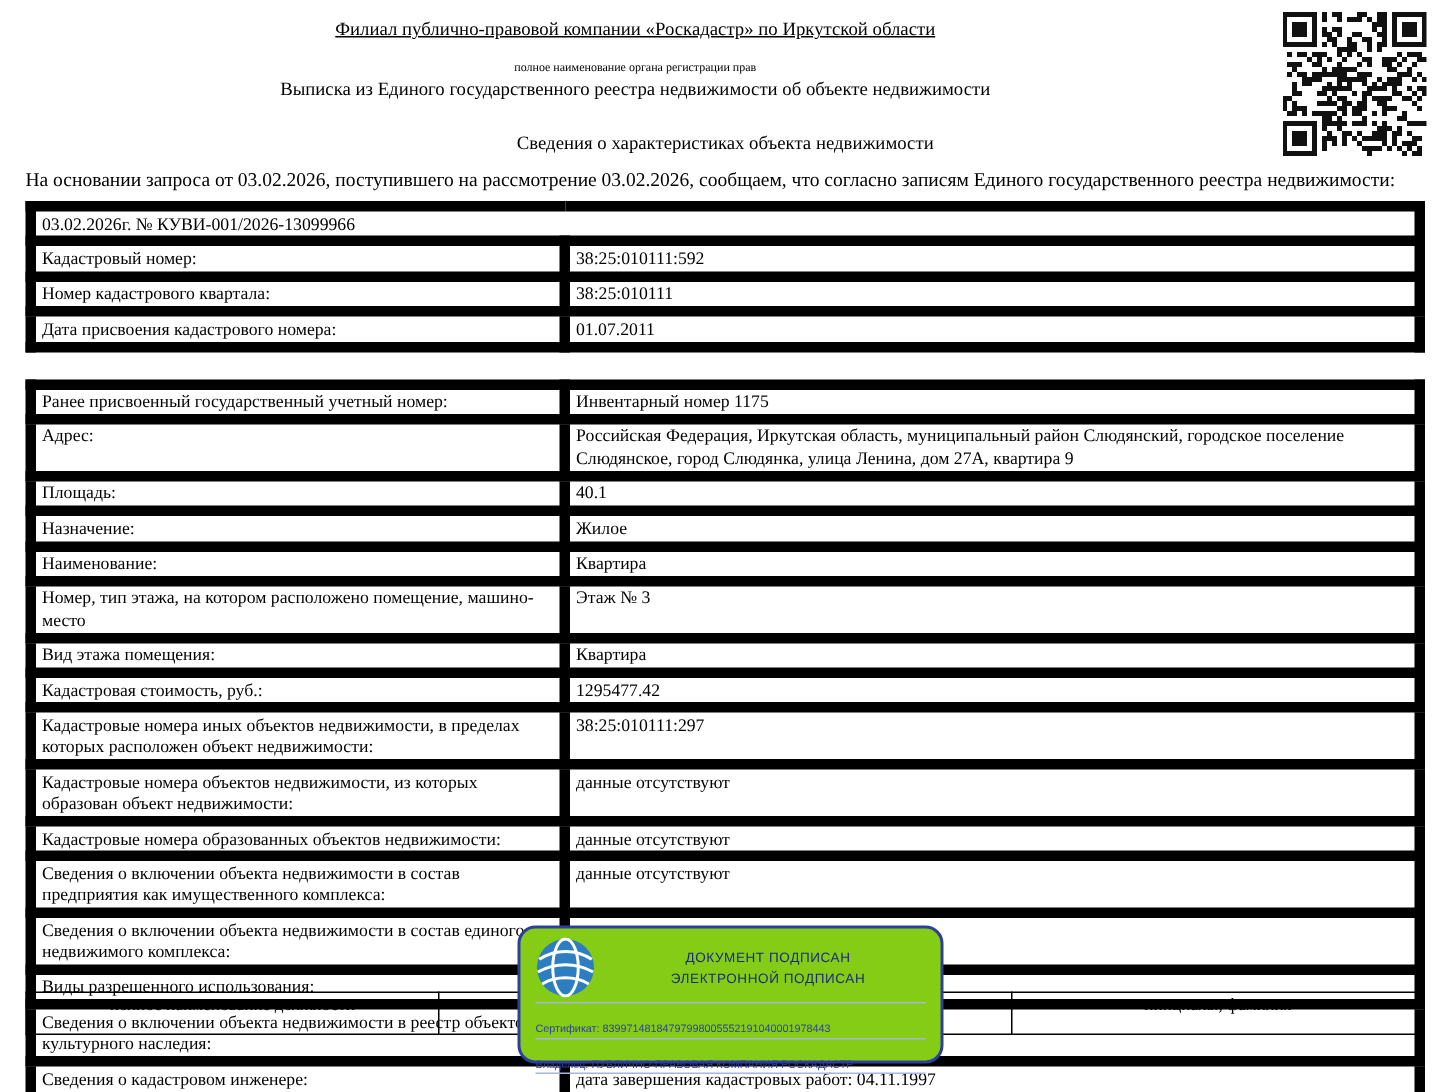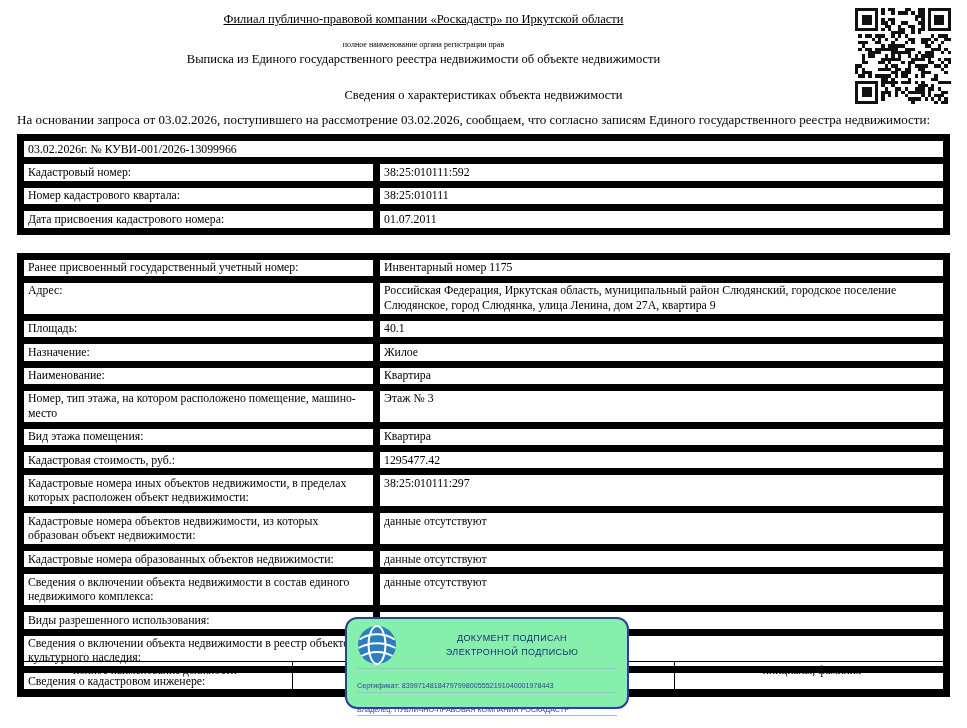--- a/index.html
+++ b/index.html
@@ -36,21 +36,21 @@
   table.kv col.c-label { width: 356px; }
   table.kv2 { margin-top: 18px; }
 
   
   .footer-table { position: absolute; left: 17px; right: 17px; bottom: 38px; width: 933px; border-collapse: collapse; }
   .footer-table td { border: 1px solid #000; text-align: center; font-size: 11.5px; padding: 1px 2px; height: 28px; }
 
   
   .stamp {
     position: absolute; left: 345px; top: 617px; width: 284px; height: 92px;
-    border: 2px solid #2d3f9e; border-radius: 12px; background: #86efac; z-index: 3;
+    border: 2px solid #2d3f9e; border-radius: 12px; background: #84cc16; z-index: 3;
     padding: 6px 10px 4px 10px;
   }
   .stamp-head { display: flex; align-items: center; gap: 10px; }
   .stamp-logo { width: 40px; height: 40px; flex: 0 0 40px; }
   .stamp-title { flex: 1; text-align: center; color: #1b2a7b; font-family: "Liberation Sans", sans-serif; font-size: 9px; letter-spacing: 0.4px; line-height: 1.6; }
   .stamp-details { margin-top: 3px; font-family: "Liberation Sans", sans-serif; font-size: 7.2px; color: #2d3f9e; line-height: 1.35; }
   .stamp-details .row { border-top: 0.5px solid #aab4e0; padding-top: 12px; margin-top: 1px; }
 </style>
 </head>
 <body>
@@ -439,20 +439,24 @@
         </tr>
         <tr>
           <td>Кадастровые номера объектов недвижимости, из которых образован объект недвижимости:</td>
           <td>данные отсутствуют</td>
         </tr>
         <tr>
           <td>Кадастровые номера образованных объектов недвижимости:</td>
           <td>данные отсутствуют</td>
         </tr>
         <tr>
+          <td>Сведения о включении объекта недвижимости в состав предприятия как имущественного комплекса:</td>
+          <td>данные отсутствуют</td>
+        </tr>
+        <tr>
           <td>Сведения о включении объекта недвижимости в состав единого недвижимого комплекса:</td>
           <td>данные отсутствуют</td>
         </tr>
         <tr>
           <td>Виды разрешенного использования:</td>
           <td>данные отсутствуют</td>
         </tr>
         <tr>
           <td>Сведения о включении объекта недвижимости в реестр объектов культурного наследия:</td>
           <td>данные отсутствуют</td>
@@ -478,21 +482,21 @@
     <div class="stamp-head">
       <svg class="stamp-logo" viewBox="0 0 40 40">
         <circle cx="20" cy="20" r="19" fill="#2d7dc1"></circle>
         <ellipse cx="20" cy="20" rx="8.5" ry="19" fill="none" stroke="#ffffff" stroke-width="2"></ellipse>
         <path d="M2.5 14.5 C 13 7.5, 27 7.5, 37.5 14.5" stroke="#ffffff" stroke-width="2" fill="none"></path>
         <path d="M1.5 23 C 13 16.5, 27 16.5, 38.5 23" stroke="#ffffff" stroke-width="2" fill="none"></path>
         <path d="M4.5 31 C 14 25.5, 26 25.5, 35.5 31" stroke="#ffffff" stroke-width="2" fill="none"></path>
       </svg>
       <div class="stamp-title">
         <div>ДОКУМЕНТ ПОДПИСАН</div>
-        <div>ЭЛЕКТРОННОЙ ПОДПИСЬЮ</div>
+        <div>ЭЛЕКТРОННОЙ ПОДПИСАН</div>
       </div>
     </div>
     <div class="stamp-details">
       <div class="row">
         <span>Сертификат:</span>
         <span>83997148184797998005552191040001978443</span>
       </div>
       <div class="row">
         <span>Владелец:</span>
         <span>ПУБЛИЧНО-ПРАВОВАЯ КОМПАНИЯ РОСКАДАСТР</span>

